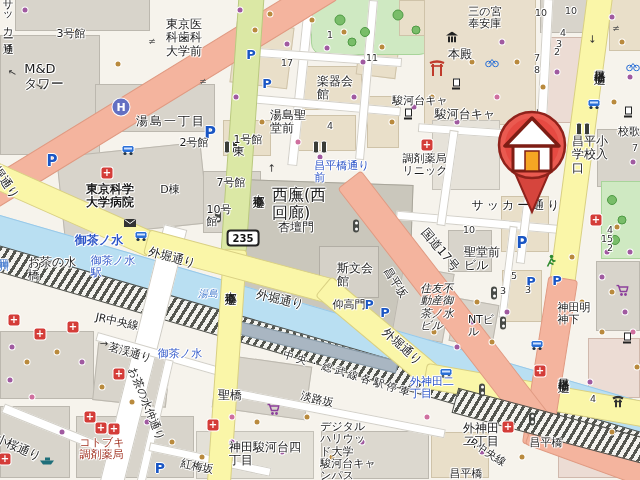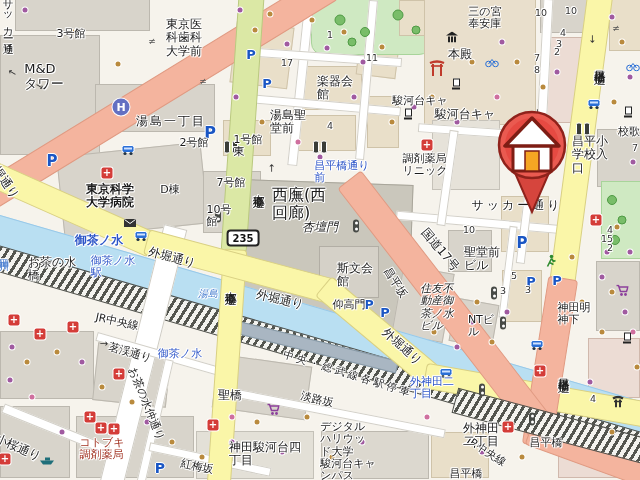--- a/index.html
+++ b/index.html
@@ -386,21 +386,21 @@
       <div class="lbl" style="left: 280px; top: 300px; font-size: 12px; transform: translate(-50%, -50%) rotate(13deg);">外堀通り</div>
       <div class="lbl" style="left: 402px; top: 347px; font-size: 12px; transform: translate(-50%, -50%) rotate(42deg);">外堀通り</div>
       <div class="lbl vert" style="left: 4px; top: 252px; font-size: 10px; color: rgb(74, 127, 208);">神田川</div>
       <div class="lbl" style="left: 208px; top: 294px; font-size: 10px; color: rgb(74, 127, 208); font-style: italic;">湯島</div>
       <div class="lbl vert" style="left: 258px; top: 194px; font-size: 12px;">本郷通り</div>
       <div class="lbl vert" style="left: 230px; top: 291px; font-size: 12px;">本郷通り</div>
       <div class="lbl" style="left: 342px; top: 172px; font-size: 11px; color: rgb(45, 85, 200);">昌平橋通り
 前</div>
       <div class="lbl" style="left: 299px; top: 204px; font-size: 16px;">西廡(西
 回廊)</div>
-      <div class="lbl" style="left: 320px; top: 228px; font-size: 12px; font-style: italic;">杏壇門</div>
+      <div class="lbl" style="left: 296px; top: 228px; font-size: 12px;">杏壇門</div>
       <div class="lbl" style="left: 335px; top: 88px; font-size: 12px;">楽器会
 館</div>
       <div class="lbl" style="left: 355px; top: 275px; font-size: 12px;">斯文会
 館</div>
       <div class="lbl" style="left: 349px; top: 305px; font-size: 11px;">仰高門</div>
       <div class="lbl" style="left: 395px; top: 283px; font-size: 11px; transform: translate(-50%, -50%) rotate(58deg);">昌平坂</div>
       <div class="lbl" style="left: 230px; top: 396px; font-size: 12px;">聖橋</div>
       <div class="lbl" style="left: 317px; top: 400px; font-size: 11px; transform: translate(-50%, -50%) rotate(14deg);">淡路坂</div>
       <div class="lbl" style="left: 265px; top: 454px; font-size: 12px;">神田駿河台四
 丁目</div>

